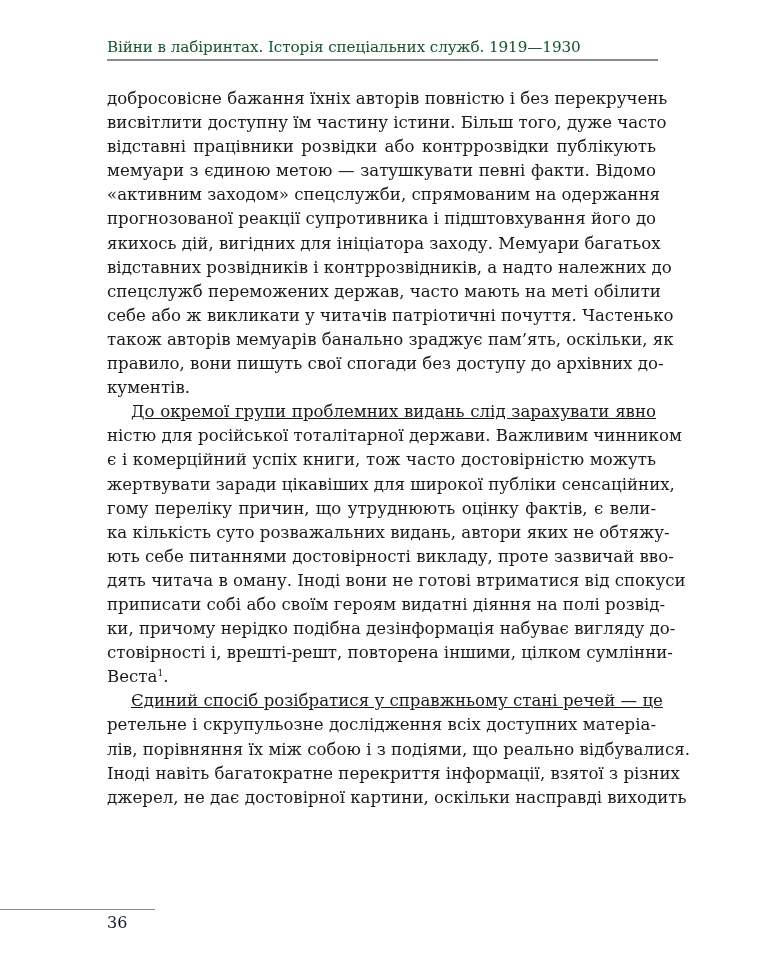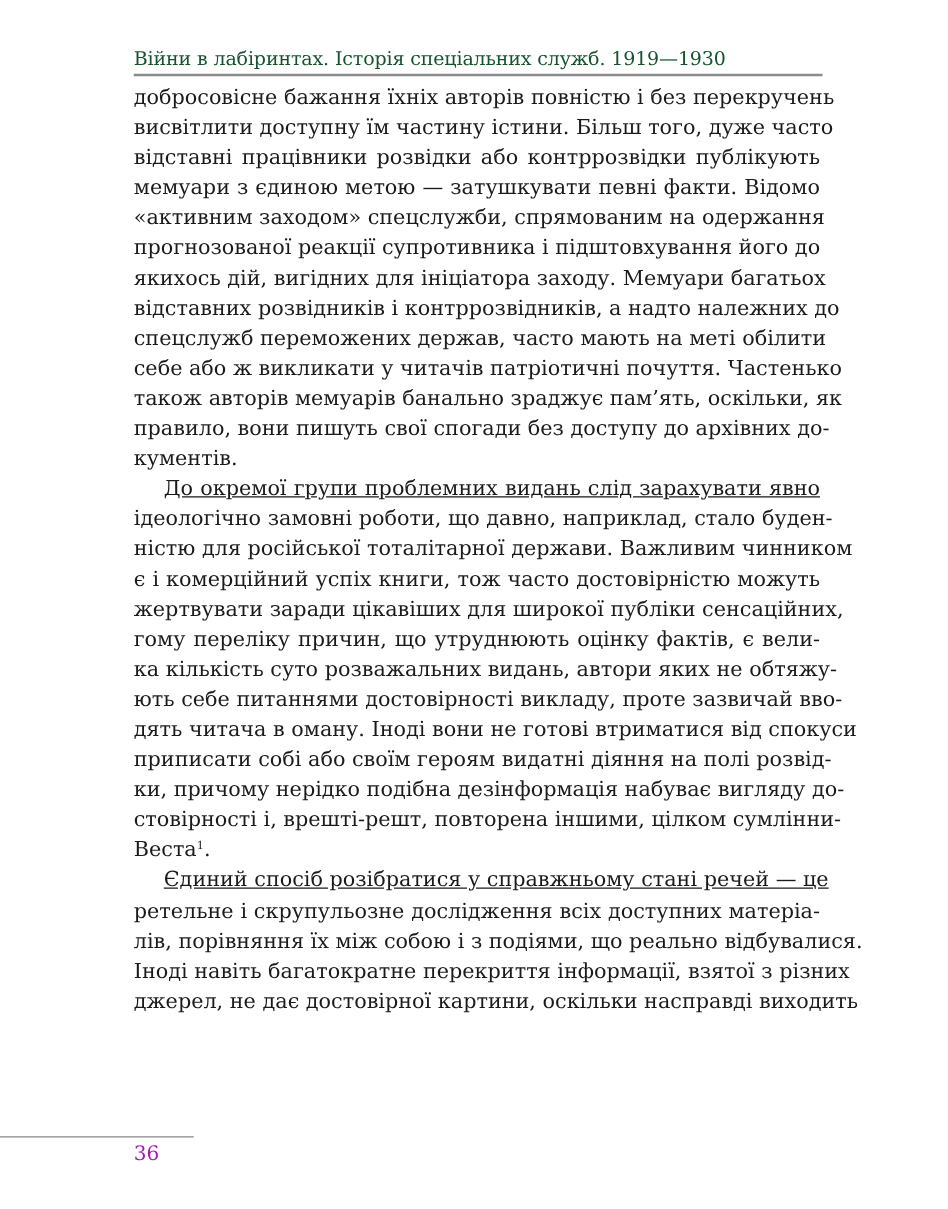--- a/index.html
+++ b/index.html
@@ -1,28 +1,28 @@
 <!DOCTYPE html>
 <html><head>
 <meta charset="utf-8">
 <style>
   html, body { margin: 0; padding: 0; background: #ffffff; }
   body { width: 758px; height: 967px; position: relative; overflow: hidden;
          font-family: "DejaVu Serif", "Liberation Serif", serif; color: #1a1a1a; }
   .running-head { position: absolute; left: 107px; top: 38px; width: 550px;
                   font-size: 15.2px; letter-spacing: -0.1px; color: #14532d; white-space: nowrap; }
   .head-rule { position: absolute; left: 107px; top: 59px; width: 551px; height: 2px; background: #8c8c8c; }
-  .body-text { position: absolute; left: 107px; top: 66px; width: 549px;
+  .body-text { position: absolute; left: 107px; top: 87px; width: 549px;
                font-size: 16.6px; line-height: 24.1px; text-align: justify; }
   .line { display: block; white-space: nowrap; text-align-last: justify; text-align: justify; height: 24.1px; }
   .line.last { text-align-last: left; }
   .line.indent { padding-left: 24px; text-decoration: underline; }
   sup { font-size: 9px; vertical-align: 6px; line-height: 0; }
   .foot-rule { position: absolute; left: 0; top: 909px; width: 155px; height: 1px; background: #888; }
-  .page-number { position: absolute; left: 107px; top: 913px; font-size: 16px; color: #a21caf; }
+  .page-number { position: absolute; left: 107px; top: 913px; font-size: 16px; color: #0f172a; }
 </style>
 </head>
 <body>
 
 <div class="running-head">Війни в лабіринтах. Історія  спеціальних служб. 1919—1930</div>
 <div class="head-rule"></div>
 
 <div class="body-text" id="body-text">
     <div>
       <span class="line">добросовісне бажання їхніх авторів повністю і без перекручень</span>
@@ -34,21 +34,20 @@
       <span class="line">якихось дій, вигідних для ініціатора заходу. Мемуари багатьох</span>
       <span class="line">відставних розвідників і контррозвідників, а надто належних до</span>
       <span class="line">спецслужб переможених держав, часто мають на меті обілити</span>
       <span class="line">себе або ж викликати у читачів патріотичні почуття. Частенько</span>
       <span class="line">також авторів мемуарів банально зраджує пам’ять, оскільки, як</span>
       <span class="line">правило, вони пишуть свої спогади без доступу до архівних до-</span>
       <span class="line last">кументів.</span>
     </div>
     <div>
       <span class="line indent">До окремої групи проблемних видань слід зарахувати явно</span>
-      <span class="line">ідеологічно замовні роботи, що давно, наприклад, стало буден-</span>
       <span class="line">ністю для російської тоталітарної держави. Важливим чинником</span>
       <span class="line">є і комерційний успіх книги, тож часто достовірністю можуть</span>
       <span class="line">жертвувати заради цікавіших для широкої публіки сенсаційних,</span>
       <span class="line">гому переліку причин, що утруднюють оцінку фактів, є вели-</span>
       <span class="line">ка кількість суто розважальних видань, автори яких не обтяжу-</span>
       <span class="line">ють себе питаннями достовірності викладу, проте зазвичай вво-</span>
       <span class="line">дять читача в оману. Іноді вони не готові втриматися від спокуси</span>
       <span class="line">приписати собі або своїм героям видатні діяння на полі розвід-</span>
       <span class="line">ки, причому нерідко подібна дезінформація набуває вигляду до-</span>
       <span class="line">стовірності і, врешті-решт, повторена іншими, цілком сумлінни-</span>

